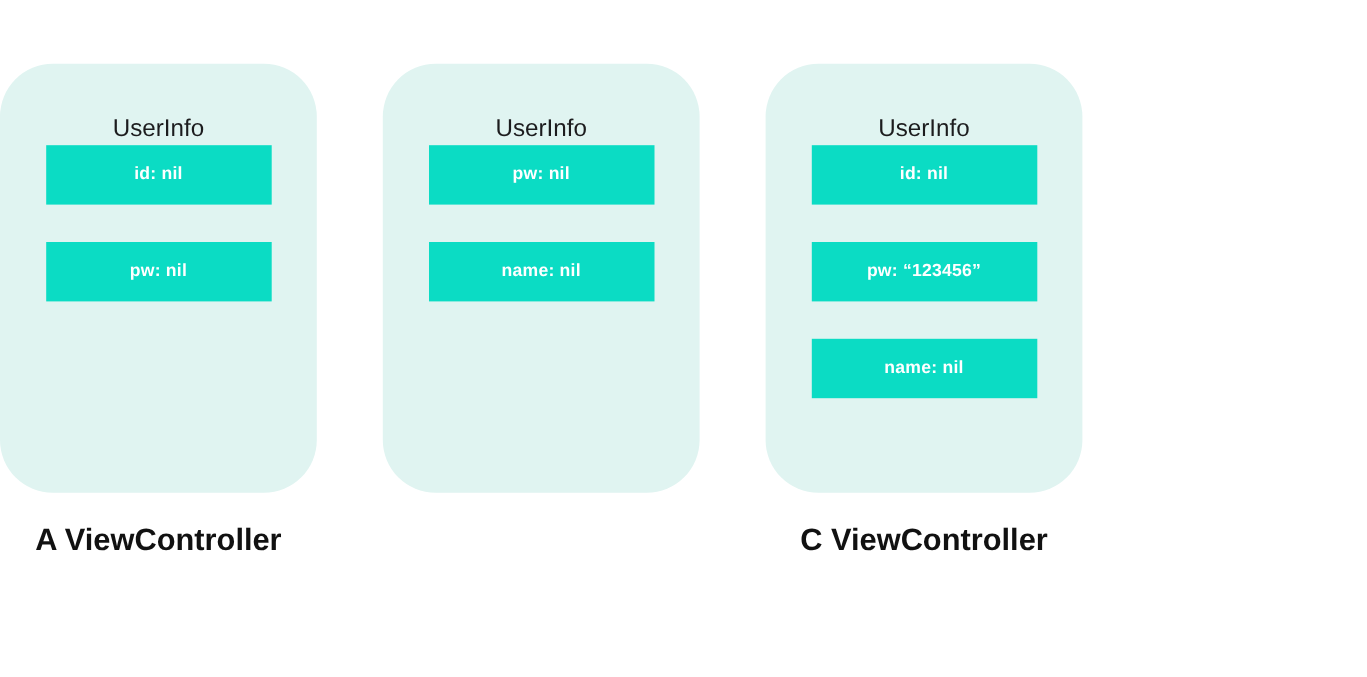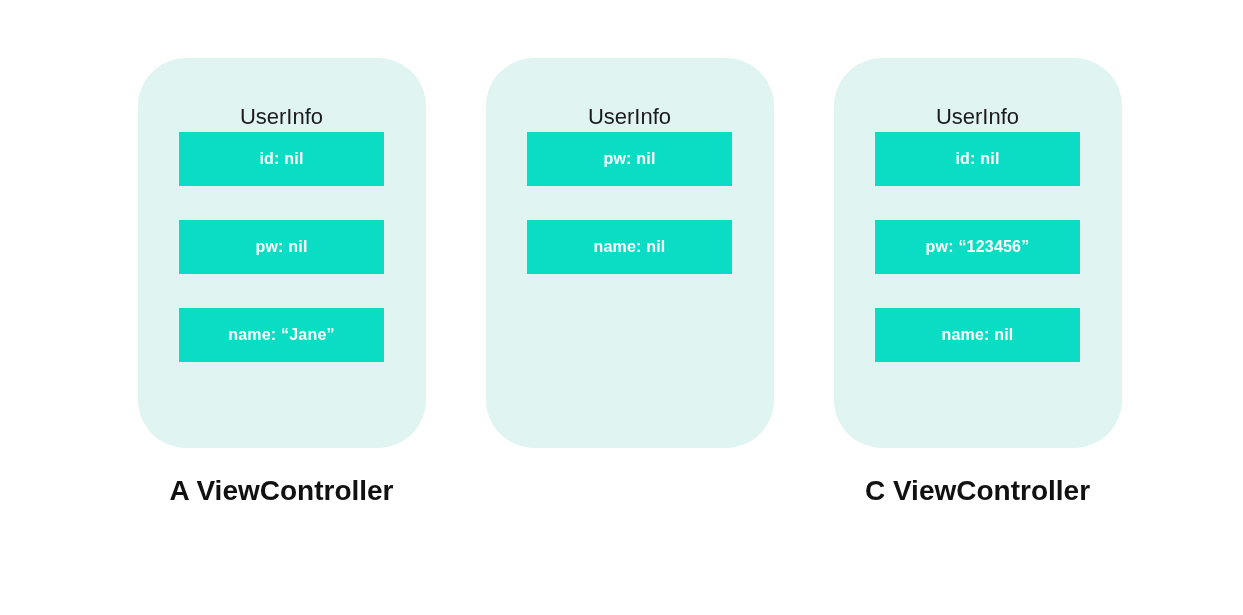--- a/index.html
+++ b/index.html
@@ -11,25 +11,24 @@
     --page-background:#ffffff;
   }
   *{margin:0;padding:0;box-sizing:border-box;}
   html,body{width:1243px;height:615px;overflow:hidden;}
   body{
     background:var(--page-background);
     font-family:"Liberation Sans","DejaVu Sans",sans-serif;
   }
   .diagram{
     display:flex;
-    justify-content:center;
+    justify-content:flex-start;
     align-items:flex-start;
     gap:60px;
     padding-top:58px;
-    padding-left:16px;
   }
   .vc-column{
     width:288px;
     display:flex;
     flex-direction:column;
     align-items:center;
   }
   .card{
     width:288px;
     height:390px;
@@ -76,21 +75,20 @@
 <body>
 
 <div class="diagram">
 
   <div class="vc-column">
     <div class="card">
       <div class="card-title">UserInfo</div>
       <div class="fields">
         <div class="field-box">id: nil</div>
         <div class="field-box">pw: nil</div>
-        <div class="field-box">name: “Jane”</div>
       </div>
     </div>
     <div class="vc-label">A ViewController</div>
   </div>
 
   <div class="vc-column">
     <div class="card">
       <div class="card-title">UserInfo</div>
       <div class="fields">
         <div class="field-box">pw: nil</div>

